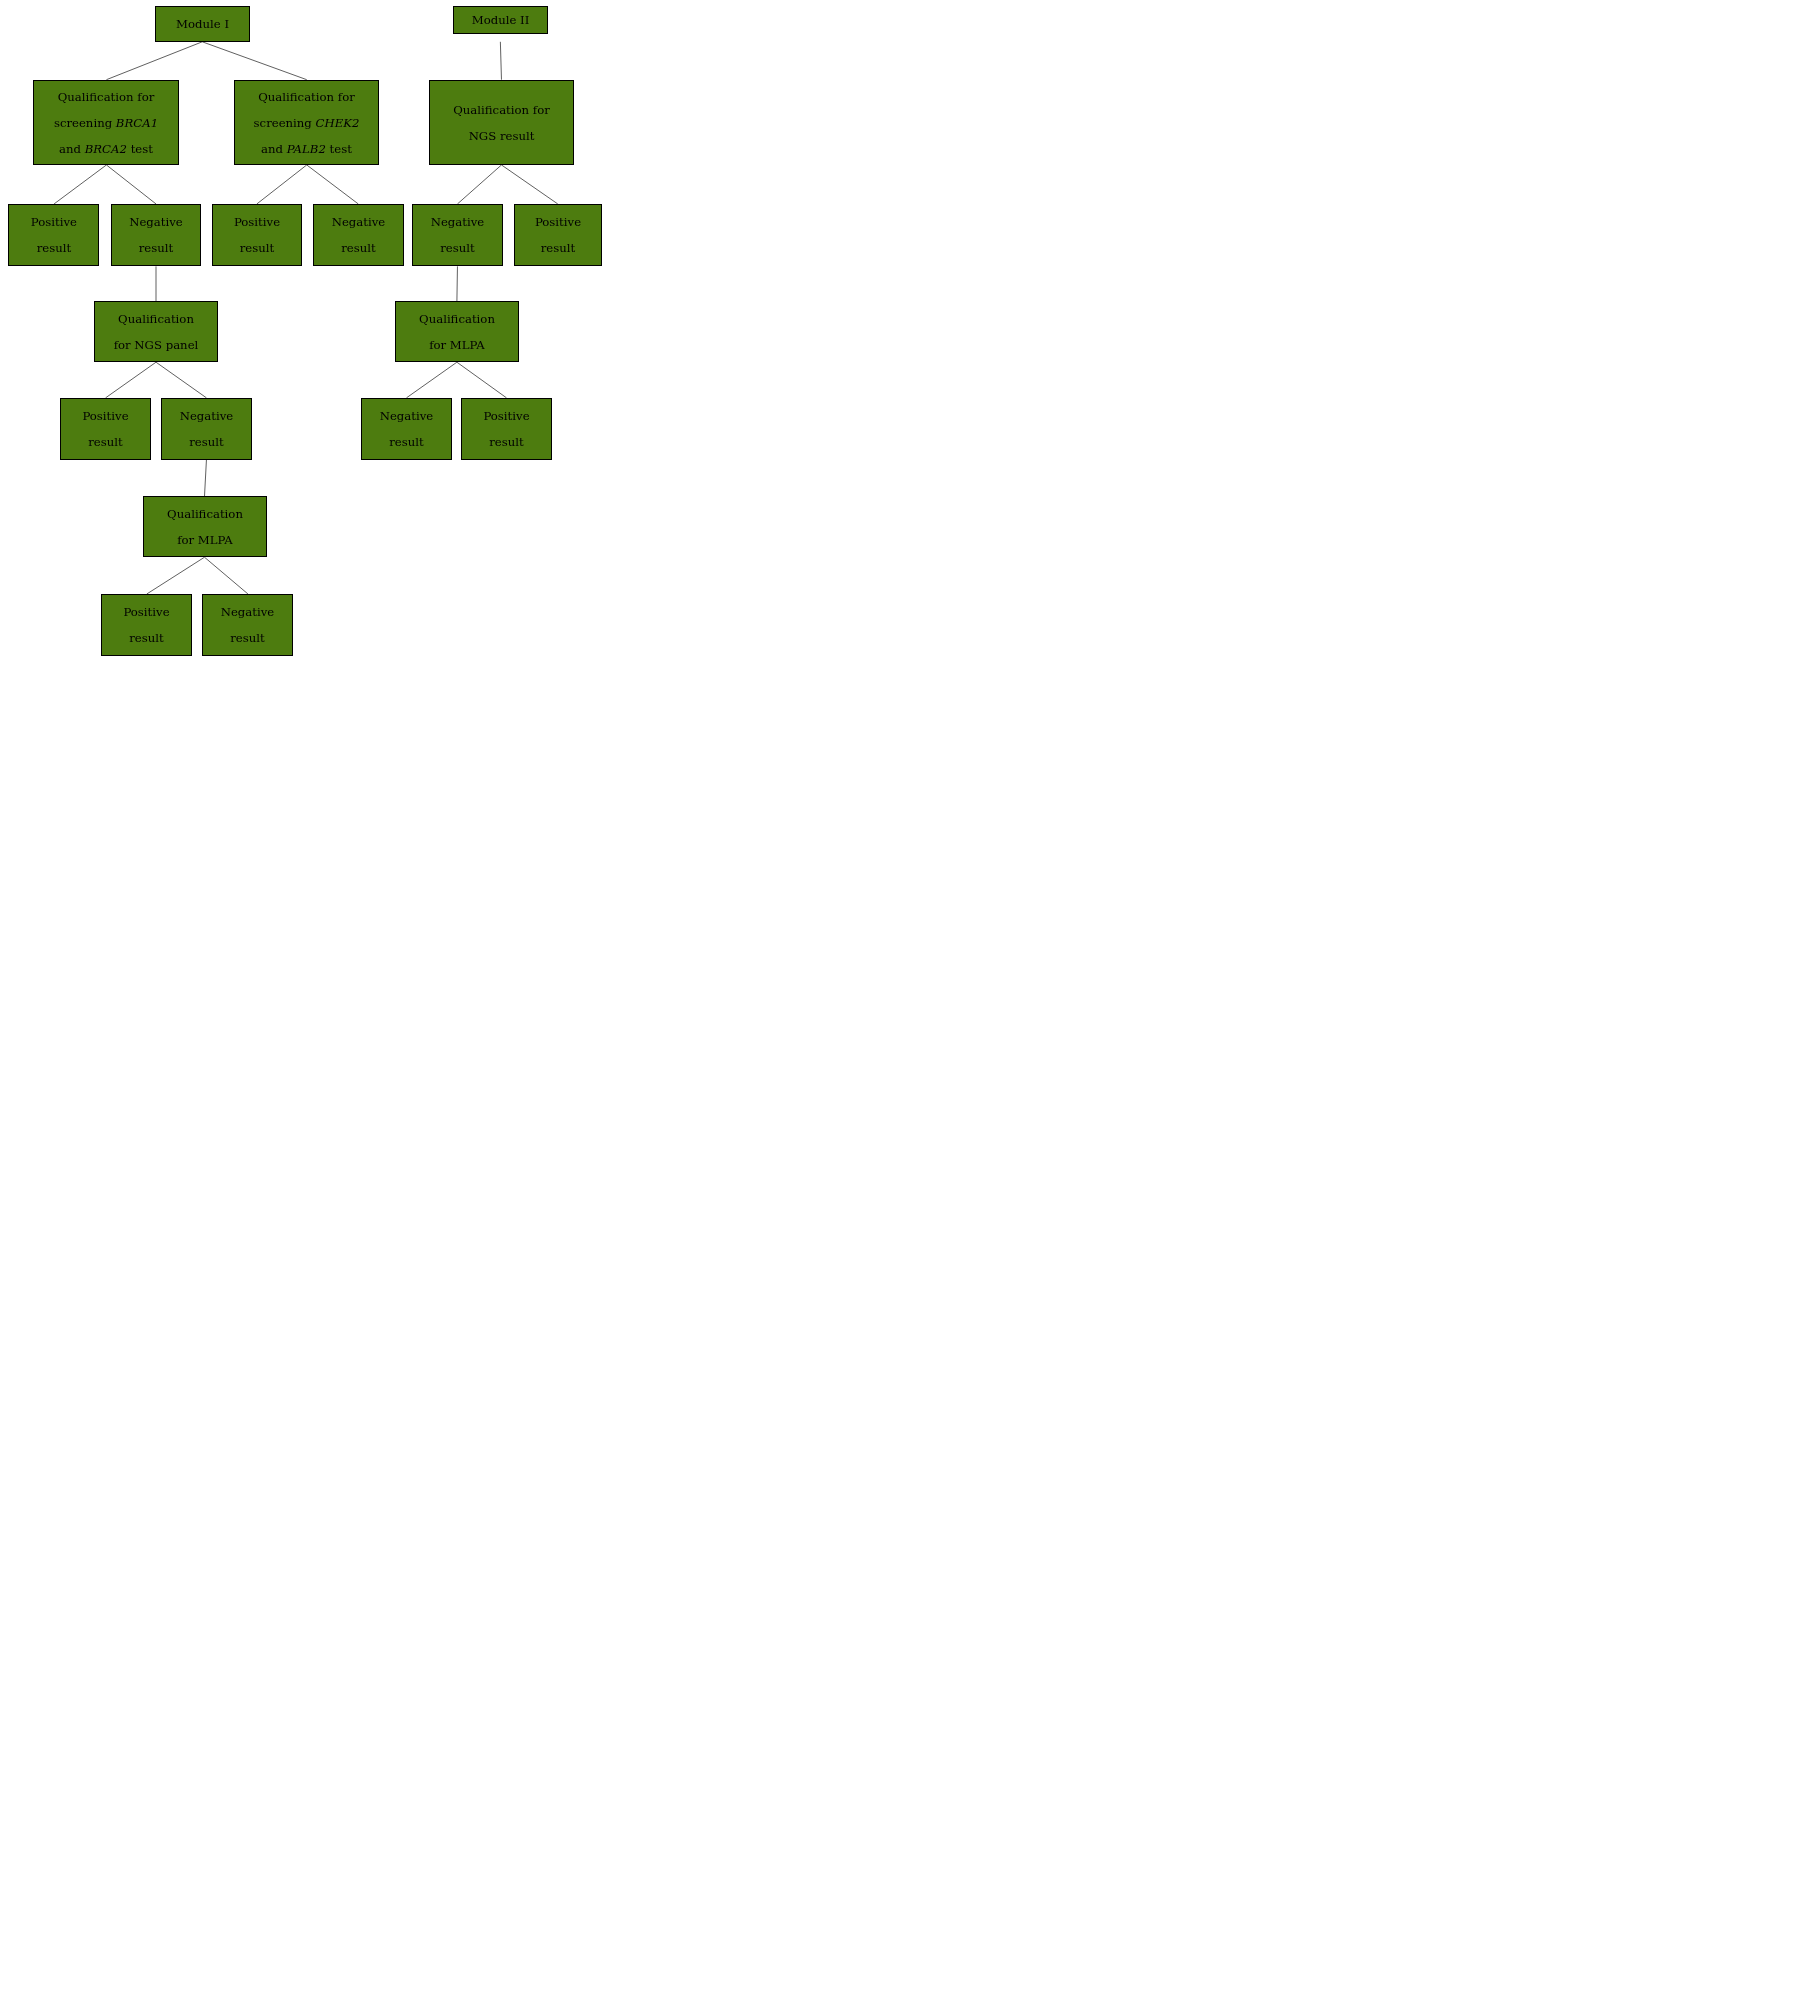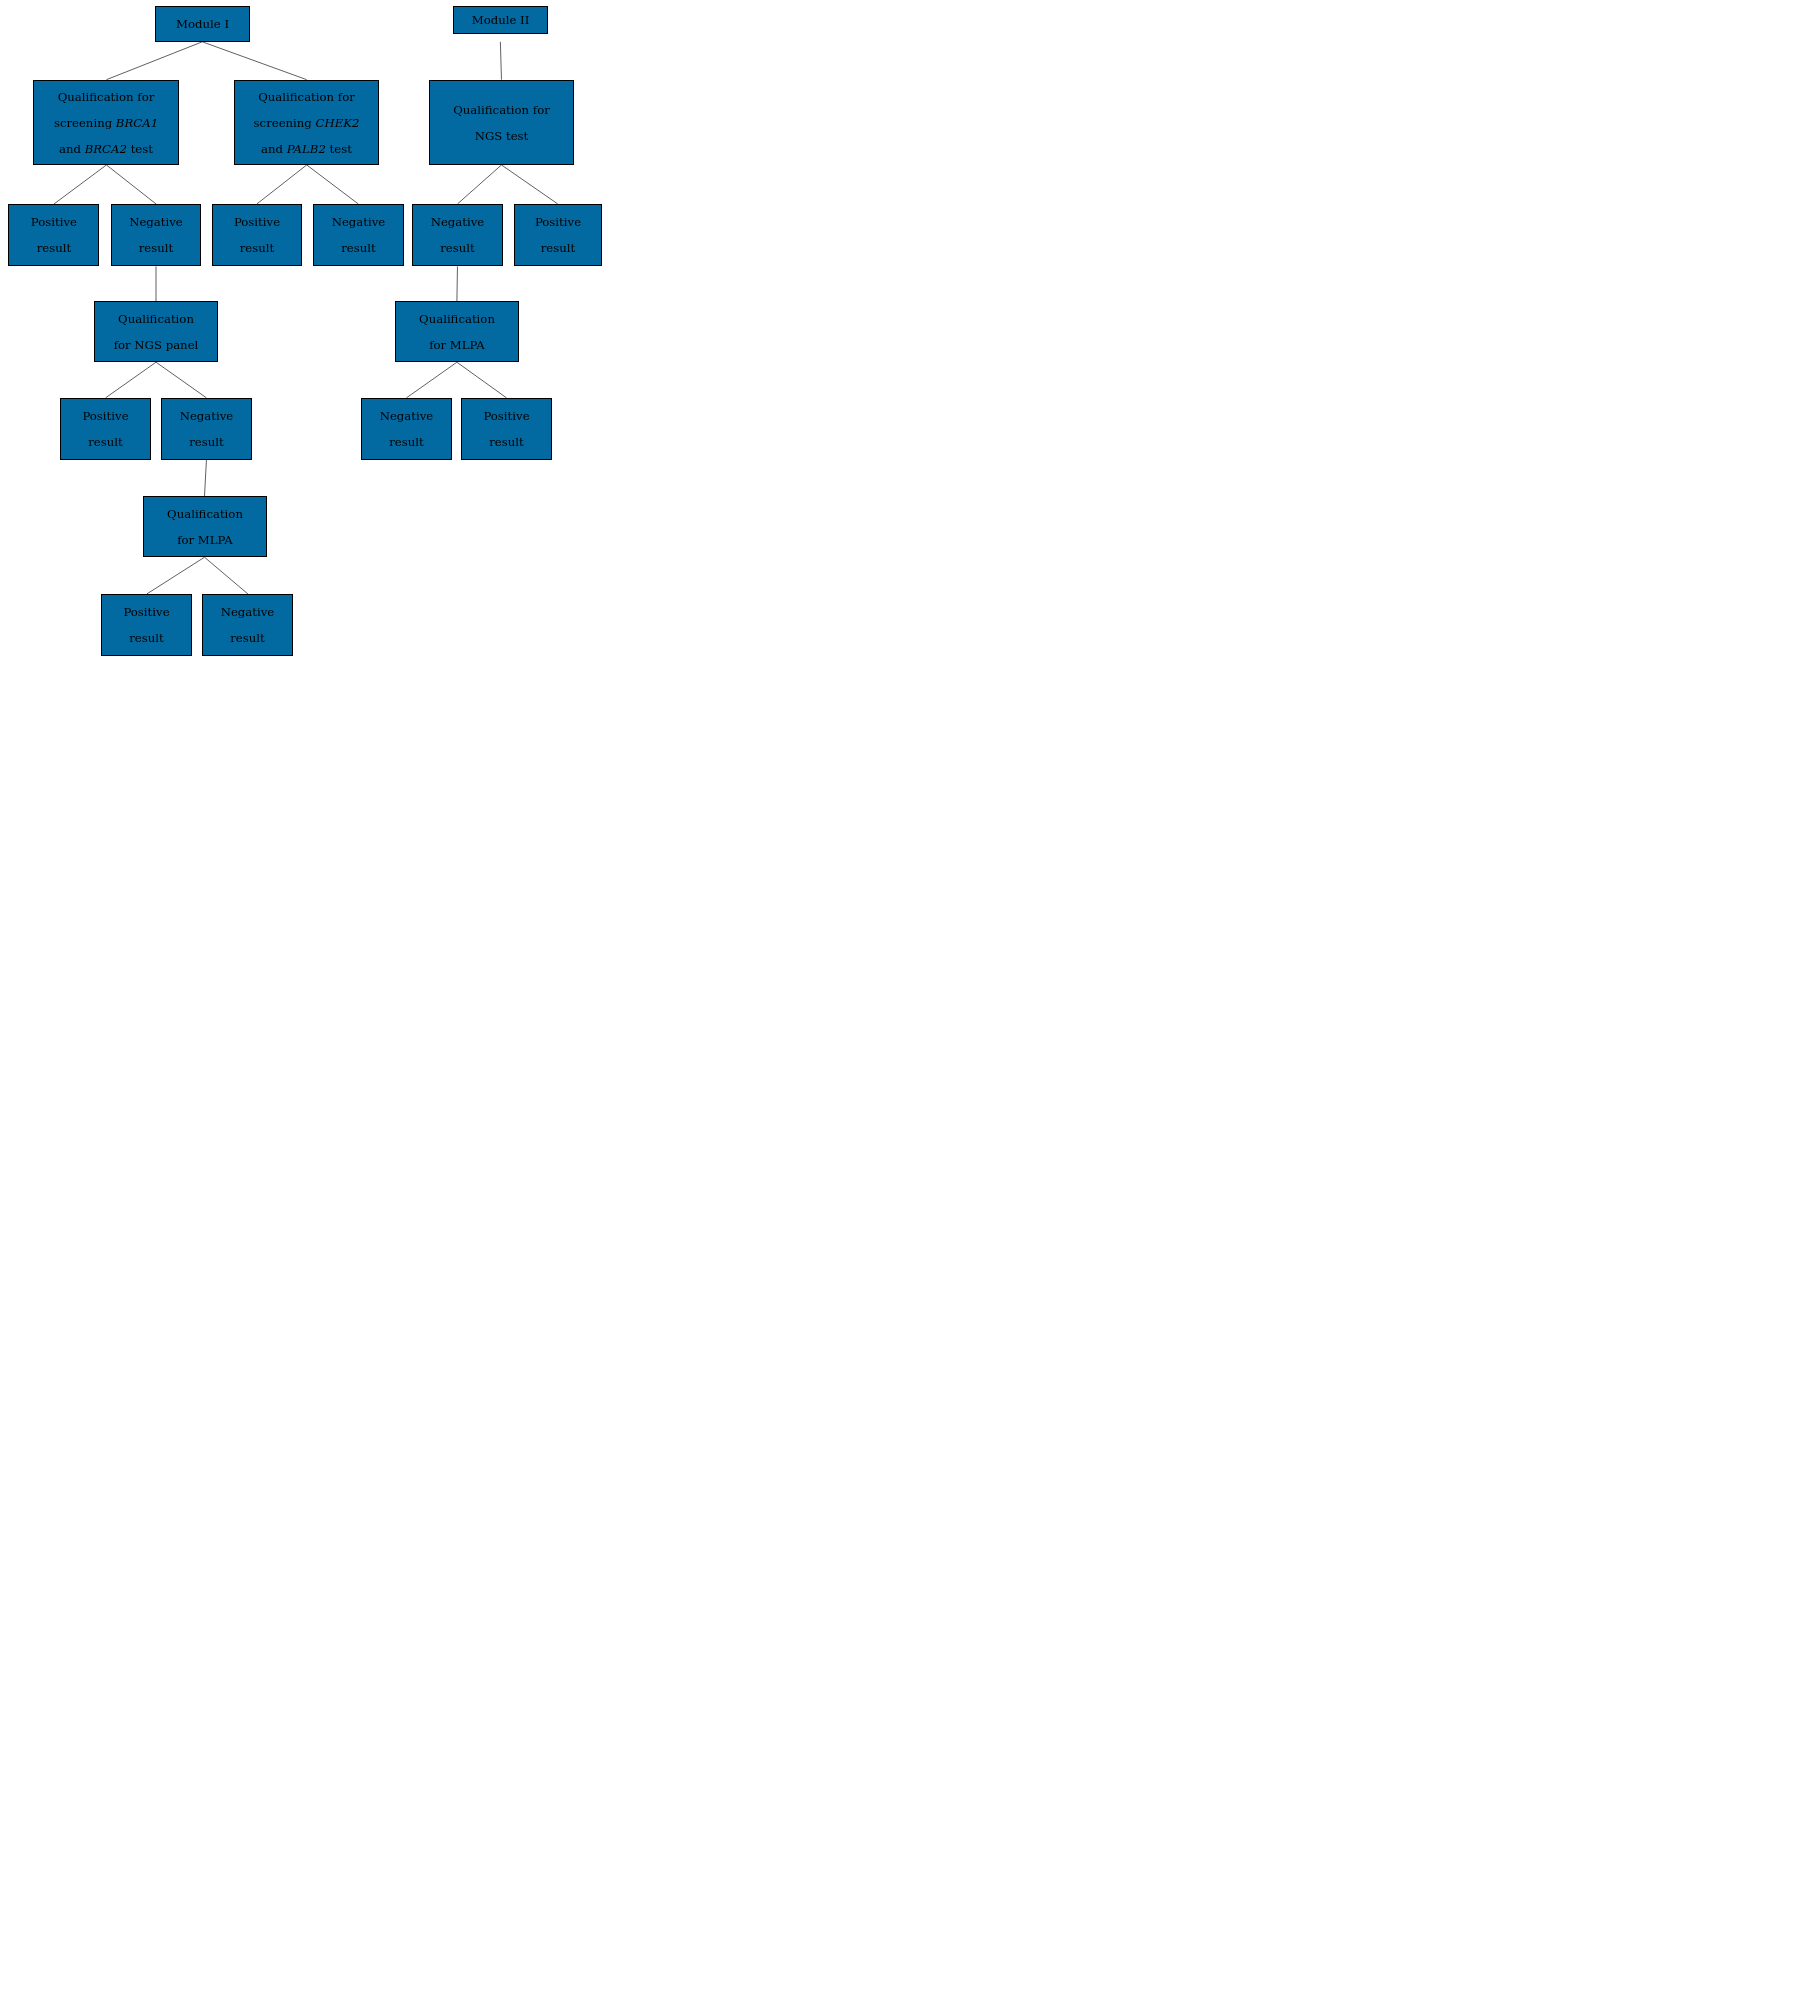--- a/index.html
+++ b/index.html
@@ -13,21 +13,21 @@
   }
   #edges {
     position: absolute;
     left: 0; top: 0;
     width: 604px; height: 672px;
     pointer-events: none;
   }
   .box {
     position: absolute;
     box-sizing: border-box;
-    background: #0369a1;
+    background: #4d7c0f;
     border: 1.1px solid #000000;
     display: flex;
     flex-direction: column;
     justify-content: center;
     align-items: center;
     text-align: center;
     font-size: 11.7px;
   }
   .box .box-line {
     line-height: 26px;
@@ -101,21 +101,21 @@
       <div class="box-line">screening <i>BRCA1</i></div>
       <div class="box-line">and <i>BRCA2</i> test</div>
     </div>
   <div class="box n-qual_screen_chek2">
       <div class="box-line">Qualification for</div>
       <div class="box-line">screening <i>CHEK2</i></div>
       <div class="box-line">and <i>PALB2</i> test</div>
     </div>
   <div class="box n-qual_ngs_m2">
       <div class="box-line">Qualification for</div>
-      <div class="box-line">NGS test</div>
+      <div class="box-line">NGS result</div>
     </div>
 
   <div class="box n-pos_brca">
       <div class="box-line">Positive</div>
       <div class="box-line">result</div>
     </div>
   <div class="box n-neg_brca">
       <div class="box-line">Negative</div>
       <div class="box-line">result</div>
     </div>

